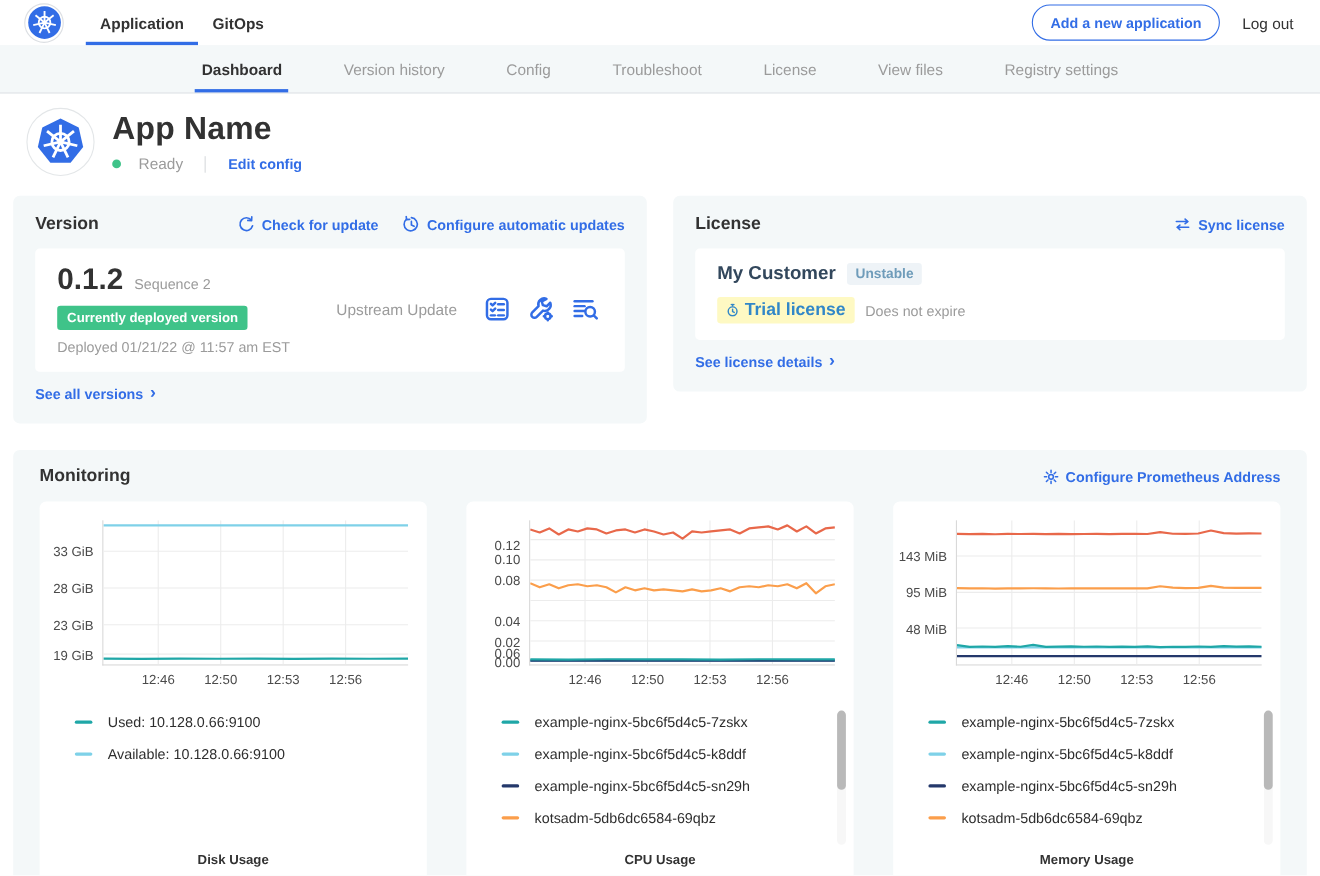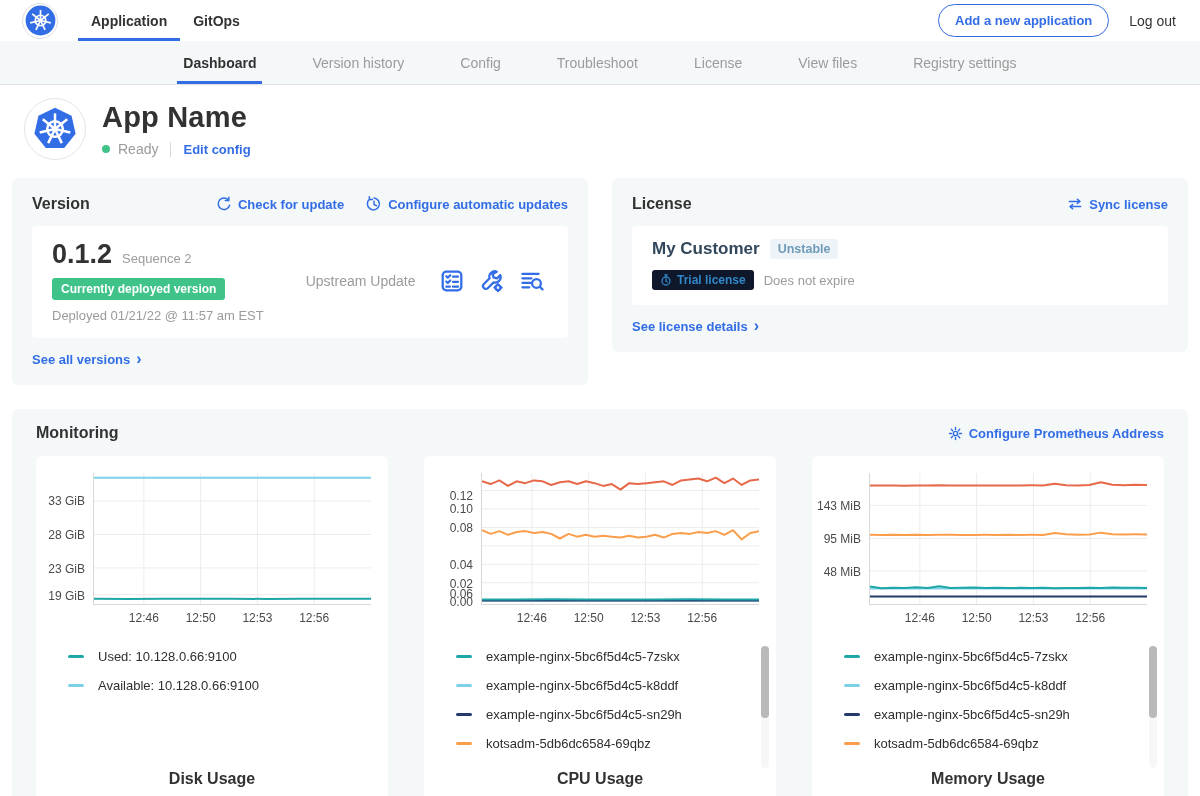--- a/index.html
+++ b/index.html
@@ -22,21 +22,21 @@
   .subnav { height:44px; background:#f4f8f9; border-bottom:1px solid #dfe3e6; display:flex; justify-content:center; align-items:stretch; gap:52px; }
   .subnav-tab { display:flex; align-items:center; font-size:14px; color:#9b9b9b; position:relative; cursor:pointer; padding:0 2px; }
   .subnav-tab.active { color:#323232; font-weight:600; }
   .subnav-tab.active::after { content:""; position:absolute; left:-4px; right:-4px; bottom:0; height:3px; background:#326de6; }
 
   
   .app-header { display:flex; align-items:center; gap:16px; padding:13px 24px 16px; }
   .app-avatar { width:62px; height:62px; border-radius:50%; border:1px solid #e3e6e8; background:#fff; display:flex; align-items:center; justify-content:center; flex-shrink:0; }
   .app-avatar svg { width:46px; height:46px; }
   .app-title { font-size:29px; font-weight:bold; color:#323232; letter-spacing:.2px; }
-  .app-status { display:flex; align-items:center; gap:8px; margin-top:7px; }
+  .app-status { display:flex; align-items:center; gap:16px; margin-top:7px; }
   .status-dot { width:8px; height:8px; border-radius:50%; background:#3fc389; }
   .status-text { font-size:14px; color:#9b9b9b; }
   .v-divider { width:1px; height:15px; background:#d7dadd; margin:0 4px; }
   .link { color:#326de6; font-size:13px; font-weight:bold; cursor:pointer; display:inline-flex; align-items:center; gap:6px; text-decoration:none; }
   .chev { font-size:16px; font-weight:bold; line-height:10px; position:relative; top:-1px; }
 
   
   .cards-row { display:flex; gap:24px; padding:2px 12px 0; align-items:flex-start; }
   .panel { background:#f4f8f9; border-radius:6px; padding:17px 20px; }
   .panel-header { display:flex; align-items:center; justify-content:space-between; }
@@ -55,37 +55,37 @@
   .ver-icons { display:flex; align-items:center; gap:16px; padding-right:4px; }
   .ver-icons .icon-btn { cursor:pointer; display:flex; }
   .panel-footer { margin-top:12px; }
 
   .license-panel { width:576px; }
   .license-inner { padding:13px 20px 15px; }
   .lic-row1 { display:flex; align-items:center; gap:10px; }
   .customer-name { font-size:17px; font-weight:bold; color:#32475c; }
   .badge-channel { background:#eef3f7; color:#6f9cba; font-size:12.5px; font-weight:600; padding:3px 8px; border-radius:3px; }
   .lic-row2 { display:flex; align-items:center; gap:10px; margin-top:11px; }
-  .badge-trial { display:inline-flex; align-items:center; gap:5px; background:#0f172a; color:#3187c8; font-size:12px; font-weight:bold; padding:3px 8px; border-radius:3px; }
+  .badge-trial { display:inline-flex; align-items:center; gap:5px; background:#fef9c3; color:#3187c8; font-size:16px; font-weight:bold; padding:3px 8px; border-radius:3px; }
   .lic-expiry { font-size:13px; color:#9b9b9b; }
 
   
   .monitoring { margin:24px 12px 0; background:#f4f8f9; border-radius:6px; padding:15px 12px 16px; }
   .monitoring .panel-header { padding:0 12px; }
   .charts-row { display:flex; gap:36px; margin-top:14px; padding:0 12px; }
   .chart-card { background:#fff; border-radius:6px; flex:1; position:relative; height:347px; padding:17px 10px 0 0; }
   .plot-wrap { margin-left:57px; margin-right:7px; height:132px; position:relative; border-left:1px solid #d9d9d9; border-bottom:1px solid #d9d9d9; }
   .plot-wrap svg { position:absolute; left:0; top:0; width:100%; height:100%; display:block; }
   .ytick-label { position:absolute; right:calc(100% + 9px); transform:translateY(-50%); font-size:12px; color:#4a4a4a; white-space:nowrap; }
   .xtick-label { position:absolute; top:calc(100% + 7px); transform:translateX(-50%); font-size:12px; color:#4a4a4a; }
   .legend { margin:44px 0 0 32px; }
   .legend-item { display:flex; align-items:center; gap:14px; margin-bottom:14px; height:15px; }
   .legend-dash { width:16px; height:3px; border-radius:2px; flex-shrink:0; }
   .legend-label { font-size:13px; color:#2e2e2e; }
-  .chart-title { position:absolute; left:0; right:0; bottom:15px; text-align:center; font-size:16px; font-weight:bold; color:#323232; }
+  .chart-title { position:absolute; left:0; right:0; bottom:15px; text-align:center; font-size:12px; font-weight:bold; color:#323232; }
   .legend-scrollbar { position:absolute; right:7px; top:190px; width:8px; height:122px; background:#f7f7f7; border-radius:4px; }
   .legend-scroll-thumb { position:absolute; top:0; left:0; width:8px; height:72px; background:#b9b9b9; border-radius:4px; cursor:pointer; }
 
   .icon-stroke { stroke:#326de6; fill:none; stroke-width:1.5; stroke-linecap:round; stroke-linejoin:round; }
 </style>
 </head>
 <body>
 
 <svg width="0" height="0" style="position:absolute">
   <defs>

